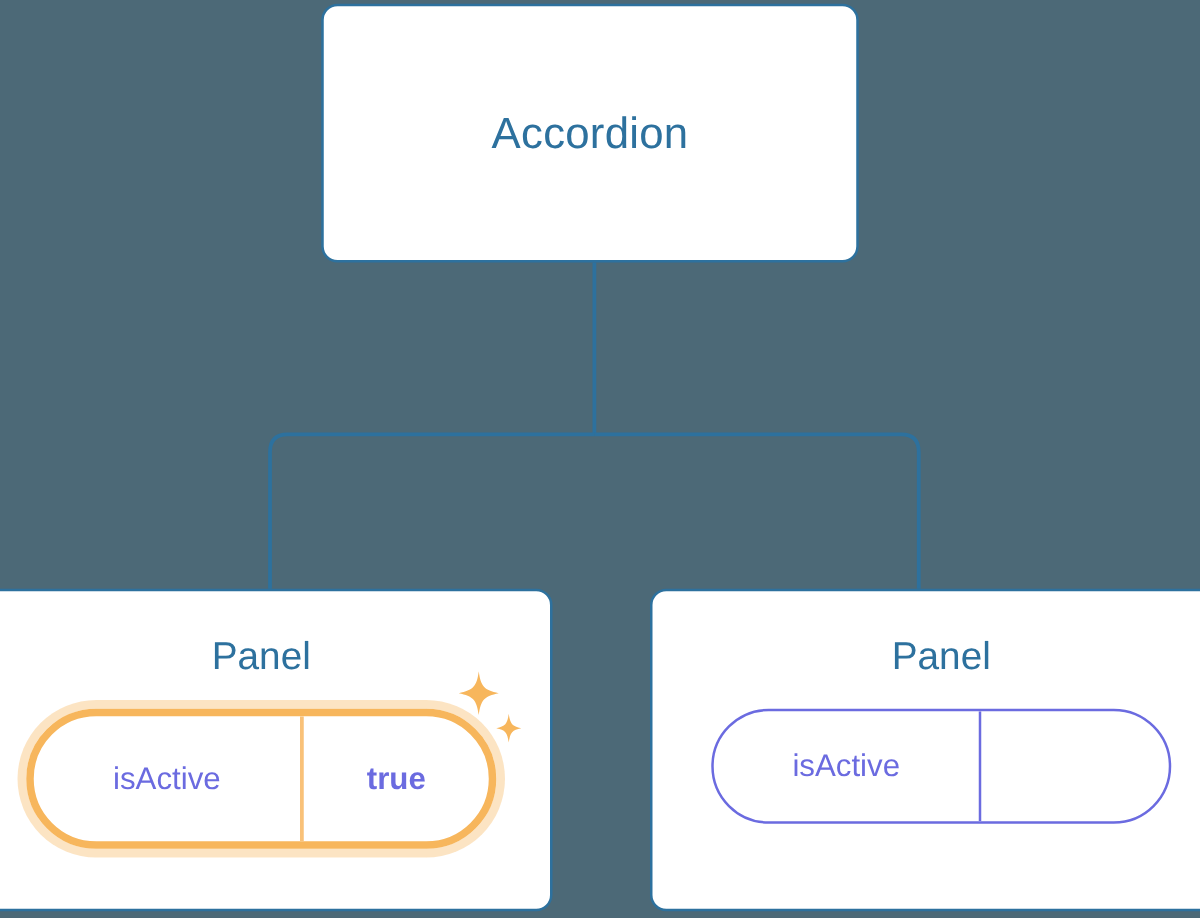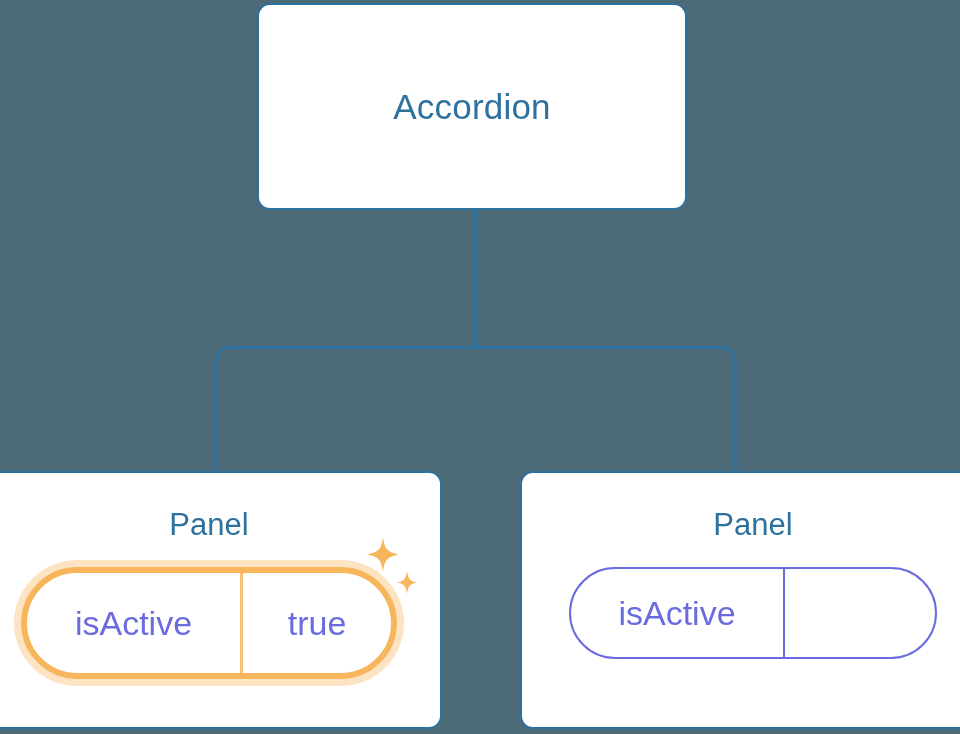--- a/index.html
+++ b/index.html
@@ -95,21 +95,21 @@
     display: flex;
     align-items: stretch;
     border-radius: 999px;
     box-sizing: border-box;
     overflow: hidden;
   }
   .prop-key, .prop-val {
     display: flex;
     align-items: center;
     justify-content: center;
-    font-size: 34px;
+    font-size: 25px;
     line-height: 1;
     color: #6b6be0;
     box-sizing: border-box;
   }
 
   
   .prop-pill.plain {
     border: 2px solid #6b6be0;
     height: 92px;
     width: 368px;
@@ -128,21 +128,21 @@
     height: 112px;
     width: 376px;
     box-shadow: 0 0 0 7px rgba(249, 190, 112, 0.42);
   }
   .prop-pill.highlight .prop-key {
     width: 216px;
     border-right: 3px solid #f9c178;
   }
   .prop-pill.highlight .prop-val {
     flex: 1;
-    font-weight: normal;
+    font-weight: bold;
   }
 
   
   .sparkles {
     position: absolute;
     right: 18px;
     top: -30px;
     width: 62px;
     height: 66px;
     pointer-events: none;

